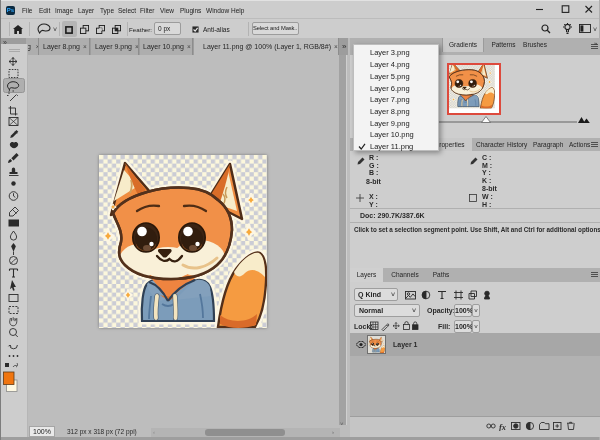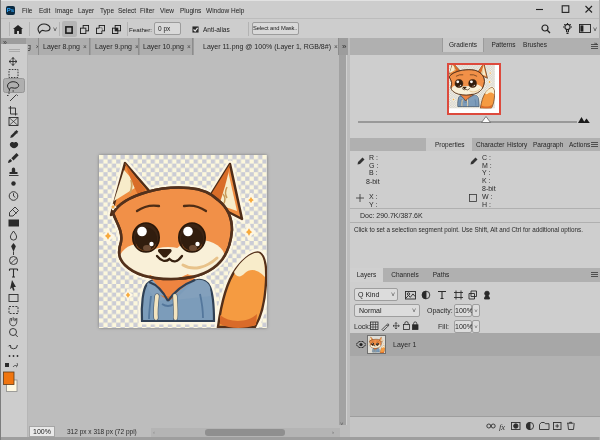--- a/index.html
+++ b/index.html
@@ -27,21 +27,21 @@
 #statusbar{position:absolute;left:28px;top:425px;width:319px;height:12px;background:#bdbdbd;}
 #hsb{position:absolute;left:150px;top:428px;width:189px;height:9px;background:#b4b4b4;}
 #hthumb{position:absolute;left:54px;top:1px;width:80px;height:7px;background:#8f8f8f;border-radius:3px;}
 #zoombox{position:absolute;left:0px;top:1px;width:26px;height:11px;background:#e9e9e9;border:1px solid #a5a5a5;font-size:7px;color:#222;text-align:center;line-height:10px;}
 #dims{position:absolute;left:38px;top:3px;font-size:6.5px;color:#2a2a2a;}
 #botstrip{position:absolute;left:0;top:437px;width:600px;height:3px;background:#9e9e9e;}
 
 #dock{position:absolute;left:347px;top:38px;width:253px;height:399px;background:#bdbdbd;}
 .ptabrow{position:absolute;left:2px;width:251px;height:14px;background:#b0b0b0;}
 .ptab{position:absolute;top:0;height:14px;font-size:6.5px;color:#252525;line-height:14px;text-align:center;}
-.panelbody{position:absolute;left:2px;width:251px;background:#cecece;}
+.panelbody{position:absolute;left:2px;width:251px;background:#cecece;font-weight:bold;}
 
 #gpanel{top:17px;height:83px;}
 #foxprev{position:absolute;left:97px;top:8px;width:54px;height:52px;border:2px solid #dd4a3d;background:#fff;}
 #gslider{position:absolute;left:8px;top:66px;width:219px;height:1.5px;background:#999;}
 
 #ipanel{top:113px;height:117px;}
 .itxt{position:absolute;font-size:7px;color:#2a2a2a;line-height:7.6px;}
 
 #lpanel{top:244px;height:155px;}
 .dd{position:absolute;background:#dcdcdc;border:1px solid #9e9e9e;border-radius:2px;font-size:7px;color:#222;}
@@ -382,20 +382,34 @@
             <path d="M44 1.4a3.6 3.6 0 000 7.2z" fill="#2f2f2f"></path>
         <path d="M53.5 3.5l1.8-2h3l1 1.2h3.7v5.8h-9.5z"></path>
         <rect x="67.5" y="1.5" width="7.5" height="7"></rect>
             <path d="M71.2 3.2v3.6M69.4 5h3.6"></path>
         <path d="M81 2.2h6.5M81.8 2.2l.7 6.3h5l.7-6.3M83.7 2.2v-.9h1.8v.9"></path>
       </g>
     </svg>
   </div>
 </div>
 
+<div id="popup">
+  <div class="it" style="top:3px">Layer 3.png</div>
+  <div class="it" style="top:15px">Layer 4.png</div>
+  <div class="it" style="top:27px">Layer 5.png</div>
+  <div class="it" style="top:39px">Layer 6.png</div>
+  <div class="it" style="top:50px">Layer 7.png</div>
+  <div class="it" style="top:62px">Layer 8.png</div>
+  <div class="it" style="top:74px">Layer 9.png</div>
+  <div class="it" style="top:85px">Layer 10.png</div>
+  <div class="it" style="top:97px">Layer 11.png</div>
+  <svg class="abs" style="left:4px;top:98px" width="8" height="7" viewBox="0 0 8 7">
+        <path d="M1 3.5l2.2 2.5L7 .8" fill="none" stroke="#222" stroke-width="1.2"></path>
+      </svg>
+</div>
 
 <svg width="0" height="0" style="position:absolute">
 <defs>
 <pattern id="checker" width="8.6" height="8.6" patternUnits="userSpaceOnUse">
   <rect width="8.6" height="8.6" fill="#cbccd5"></rect>
   <rect width="4.3" height="4.3" fill="#fcf7dc"></rect>
   <rect x="4.3" y="4.3" width="4.3" height="4.3" fill="#fcf7dc"></rect>
 </pattern>
 <path id="spark" d="M0 -5C.7 -1.7 1.7 -.7 5 0 1.7 .7 .7 1.7 0 5 -.7 1.7 -1.7 .7 -5 0 -1.7 -.7 -.7 -1.7 0 -5z"></path>
 <symbol id="foxart" viewBox="0 0 168 173">

